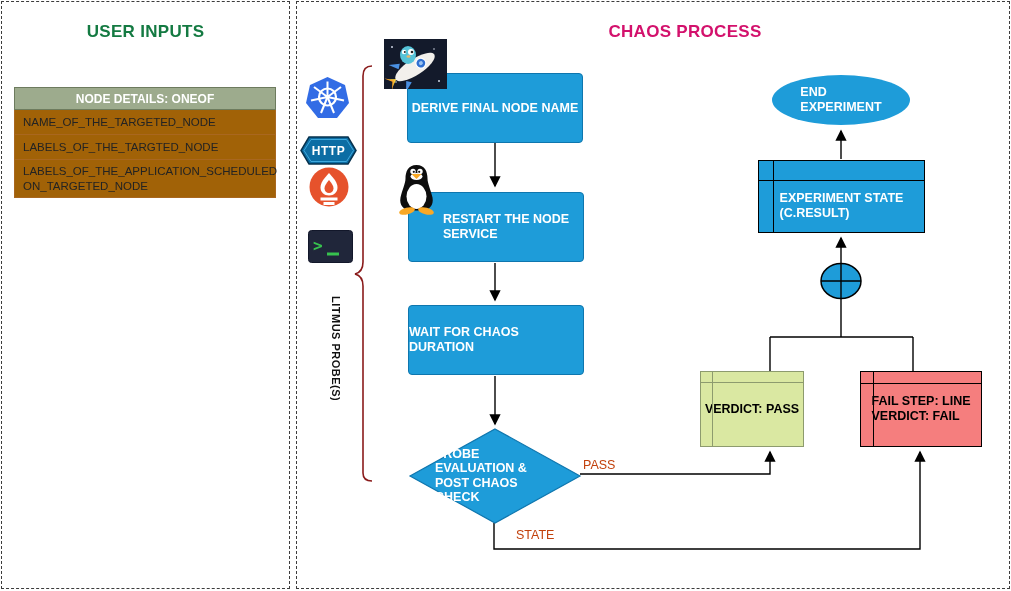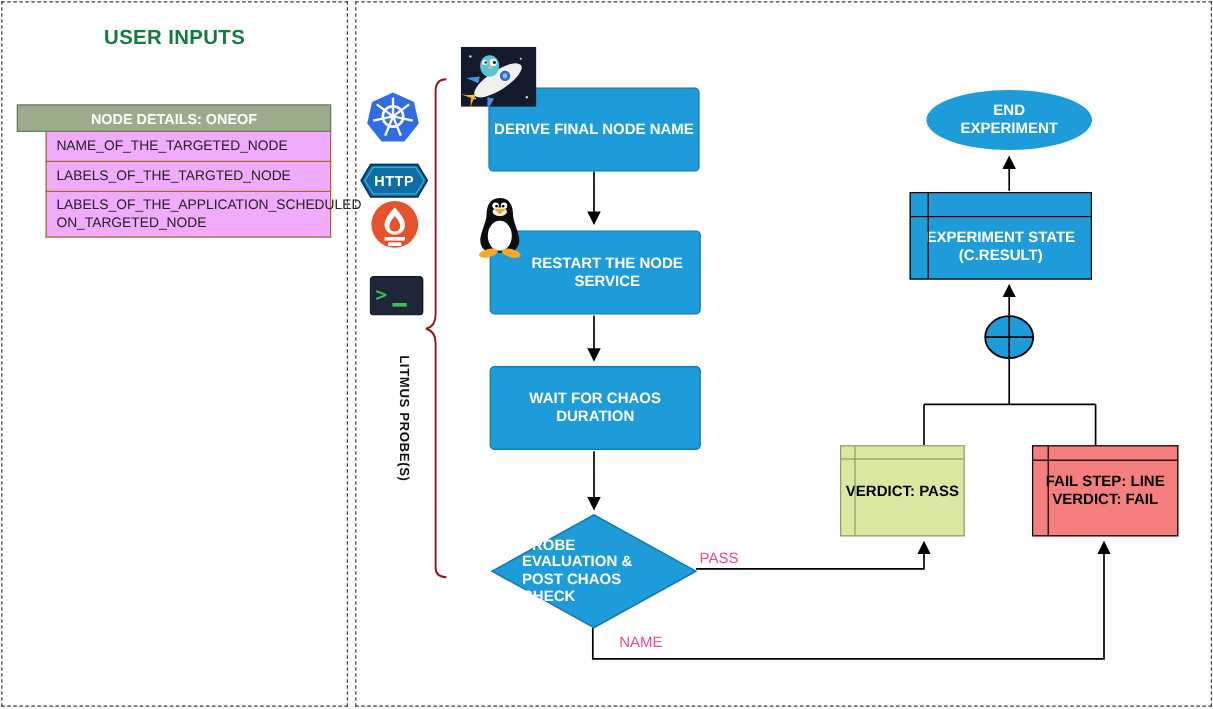--- a/index.html
+++ b/index.html
@@ -4,47 +4,48 @@
 <style>
   html,body{margin:0;padding:0;background:#fff;}
   .canvas{position:relative;width:1011px;height:591px;background:#fff;
           font-family:"Liberation Sans",sans-serif;overflow:hidden;}
   .panel{position:absolute;border:1px dashed #3c3c3c;background:#fff;box-sizing:border-box;}
   .panel-title{position:absolute;font-weight:bold;font-size:17px;letter-spacing:.3px;text-align:center;}
   
   .ui-table{position:absolute;left:14px;top:87px;width:262px;box-sizing:border-box;}
   .ui-th{box-sizing:border-box;height:23px;background:#9DAB8D;border:1px solid #6d7b5e;
          color:#fff;font-weight:bold;font-size:12px;display:flex;align-items:center;justify-content:center;}
-  .ui-td{box-sizing:border-box;background:#f0abfc;border:1px solid #A9671F;border-top:none;
-         color:#232323;font-size:11.5px;display:flex;align-items:center;padding:2px 4px 2px 8px;line-height:1.25;margin-left:24px;}
+  .ui-td{box-sizing:border-box;background:#a16207;border:1px solid #A9671F;border-top:none;
+         color:#232323;font-size:11.5px;display:flex;align-items:center;padding:2px 4px 2px 8px;line-height:1.25;}
   
   .node{position:absolute;box-sizing:border-box;display:flex;align-items:center;justify-content:center;
-        text-align:center;font-weight:bold;color:#fff;font-size:12.5px;line-height:1.18;z-index:3;}
+        font-weight:bold;color:#fff;font-size:12.5px;line-height:1.18;z-index:3;}
   .blue{background:#1E9CD9;border:1px solid #0E76AE;border-radius:4px;}
   .pre{white-space:pre-line;}
   .framed{background:var(--fill);border:1px solid var(--line);color:#000;z-index:3;}
   .framed::before{content:"";position:absolute;left:var(--vx);top:0;bottom:0;width:1px;background:var(--line);}
   .framed::after{content:"";position:absolute;top:var(--hy);left:0;right:0;height:1px;background:var(--line);}
-  .edge-label{position:absolute;font-size:12.5px;color:#ec4899;z-index:4;}
+  .edge-label{position:absolute;font-size:12.5px;color:#c2410c;z-index:4;}
   .vlabel{position:absolute;writing-mode:vertical-rl;font-size:11px;font-weight:bold;color:#111;
           letter-spacing:.5px;z-index:4;}
   .icon{position:absolute;z-index:6;}
   svg.wires{position:absolute;left:0;top:0;z-index:2;pointer-events:none;}
   .diamond-label{position:absolute;left:435px;top:447px;width:120px;text-align:left;
                  font-weight:bold;color:#fff;font-size:12.5px;line-height:1.15;z-index:3;}
 </style>
 </head>
 <body>
 
 <div class="canvas">
 
   <div class="panel" style="left:1px;top:1px;width:289px;height:588px;"></div>
   <div class="panel" style="left:296px;top:1px;width:714px;height:588px;"></div>
 
   <div class="panel-title" style="left:1px;top:22px;width:289px;color:#147A42;">USER INPUTS</div>
+  <div class="panel-title" style="left:500px;top:22px;width:370px;color:#D3116C;">CHAOS PROCESS</div>
 
   <div class="ui-table">
     <div class="ui-th">NODE DETAILS: ONEOF</div>
     <div class="ui-td" style="height:25px;">NAME_OF_THE_TARGETED_NODE</div>
     <div class="ui-td" style="height:25px;">LABELS_OF_THE_TARGTED_NODE</div>
     <div class="ui-td" style="height:38px;">LABELS_OF_THE_APPLICATION_SCHEDULED ON_TARGETED_NODE</div>
   </div>
 
   <svg class="wires" width="1011" height="591" viewBox="0 0 1011 591">
     <defs>
@@ -84,27 +85,27 @@
 SERVICE</div>
   <div class="node blue" style="left:408px;top:305px;width:176px;height:70px;">WAIT FOR CHAOS DURATION</div>
   <div class="diamond-label pre">PROBE
 EVALUATION &amp;
 POST CHAOS
 CHECK</div>
 
   <div class="node framed" style="--fill:#DAE8A2;--line:#8D9B6E;--vx:11px;--hy:10px;left:700px;top:371px;width:104px;height:76px;">VERDICT: PASS</div>
   <div class="node framed pre" style="--fill:#F57E7E;--line:#000;--vx:12px;--hy:11px;left:860px;top:371px;width:122px;height:76px;">FAIL STEP: LINE
 VERDICT: FAIL</div>
-  <div class="node framed pre" style="--fill:#1E9CD9;--line:#000;--vx:14px;--hy:19px;left:758px;top:160px;width:152px;height:73px;color:#fff;padding-top:19px;">EXPERIMENT STATE
+  <div class="node framed pre" style="--fill:#1E9CD9;--line:#000;--vx:14px;--hy:19px;left:758px;top:160px;width:167px;height:73px;color:#fff;padding-top:19px;">EXPERIMENT STATE
 (C.RESULT)</div>
   <div class="node pre" style="left:772px;top:75px;width:138px;height:50px;background:#1E9CD9;border-radius:50%;">END
 EXPERIMENT</div>
 
   <div class="edge-label" style="left:583px;top:458px;">PASS</div>
-  <div class="edge-label" style="left:516px;top:528px;">NAME</div>
+  <div class="edge-label" style="left:516px;top:528px;">STATE</div>
 
   <div class="vlabel" style="left:330px;top:296px;height:120px;">LITMUS PROBE(S)</div>
 
   <div class="icon" style="left:305px;top:76px;">
     <svg width="45" height="44" viewBox="0 0 45 44">
       <polygon points="22.5,1 40,9 44,27 32,42 13,42 1,27 5,9" fill="#326CE5"></polygon>
       <circle cx="22.5" cy="21" r="8.5" fill="none" stroke="#fff" stroke-width="2.2"></circle>
       <circle cx="22.5" cy="21" r="2.2" fill="#fff"></circle>
       <g stroke="#fff" stroke-width="2">
         <line x1="22.5" y1="21" x2="22.5" y2="5.5"></line>

